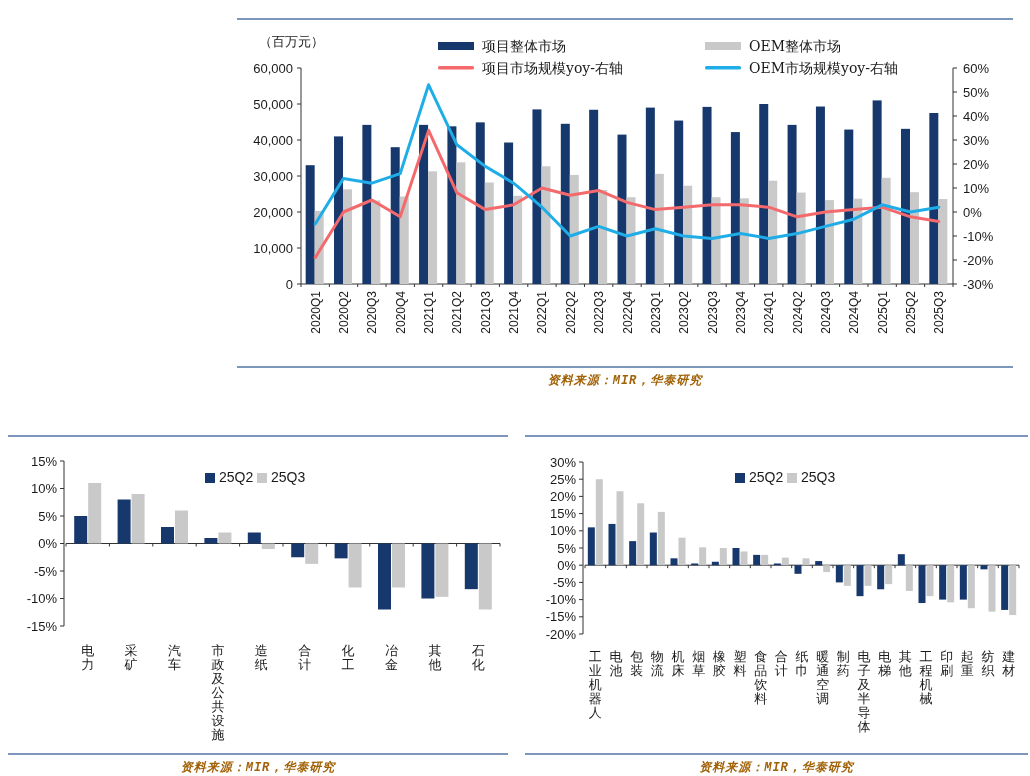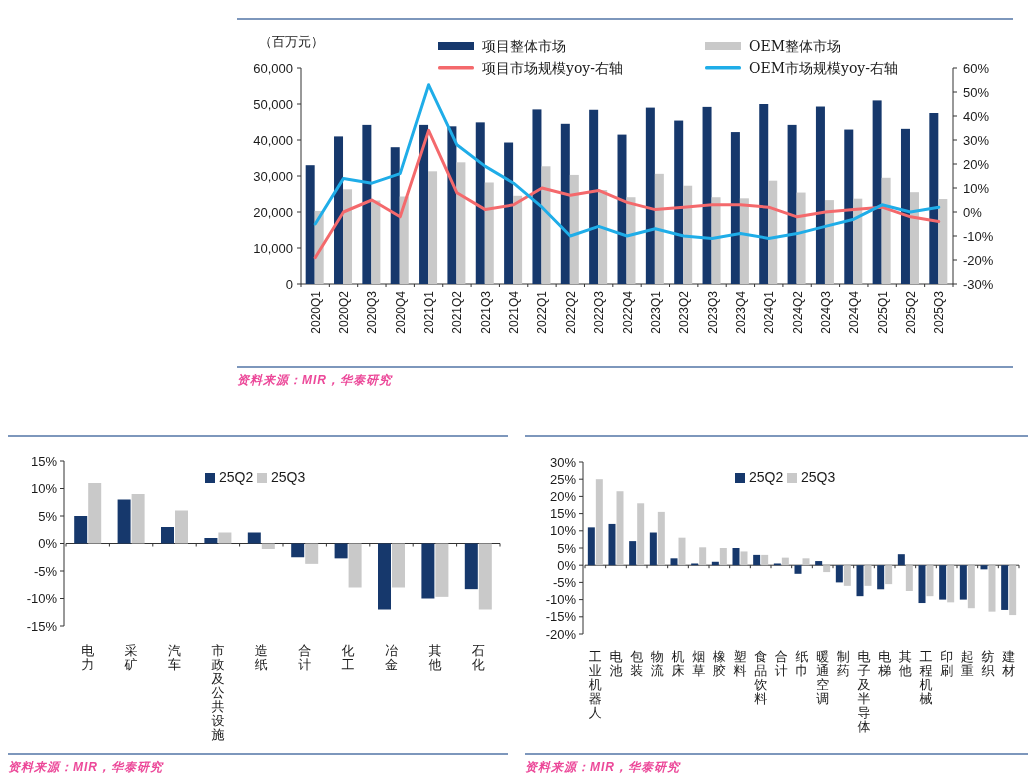--- a/index.html
+++ b/index.html
@@ -1,21 +1,21 @@
 <!DOCTYPE html>
 <html><head>
 <meta charset="utf-8">
 <style>
   html,body{margin:0;padding:0;background:#ffffff;}
   #page{position:relative;width:1030px;height:776px;background:#ffffff;overflow:hidden;
-        font-family:"Liberation Sans",sans-serif;}
+        font-family:"Liberation Sans",sans-serif;text-align:center;}
   .figure{position:absolute;}
   .rule{height:2px;background:#7D97BC;width:100%;}
-  .caption{margin-top:4px;font-family:Liberation Sans, sans-serif;font-style:italic;font-weight:bold;
-           font-size:12px;color:#ec4899;letter-spacing:1px;}
+  .caption{margin-top:4px;font-family:Liberation Mono, monospace;font-style:italic;font-weight:bold;
+           font-size:12px;color:#a16207;letter-spacing:1px;}
   svg{display:block;}
   svg text{fill:#1a1a1a;}
 </style>
 </head>
 <body>
 
 <div id="page">
 
   <section class="figure" style="left:237px;top:18px;width:776px">
     <div class="rule"></div>

